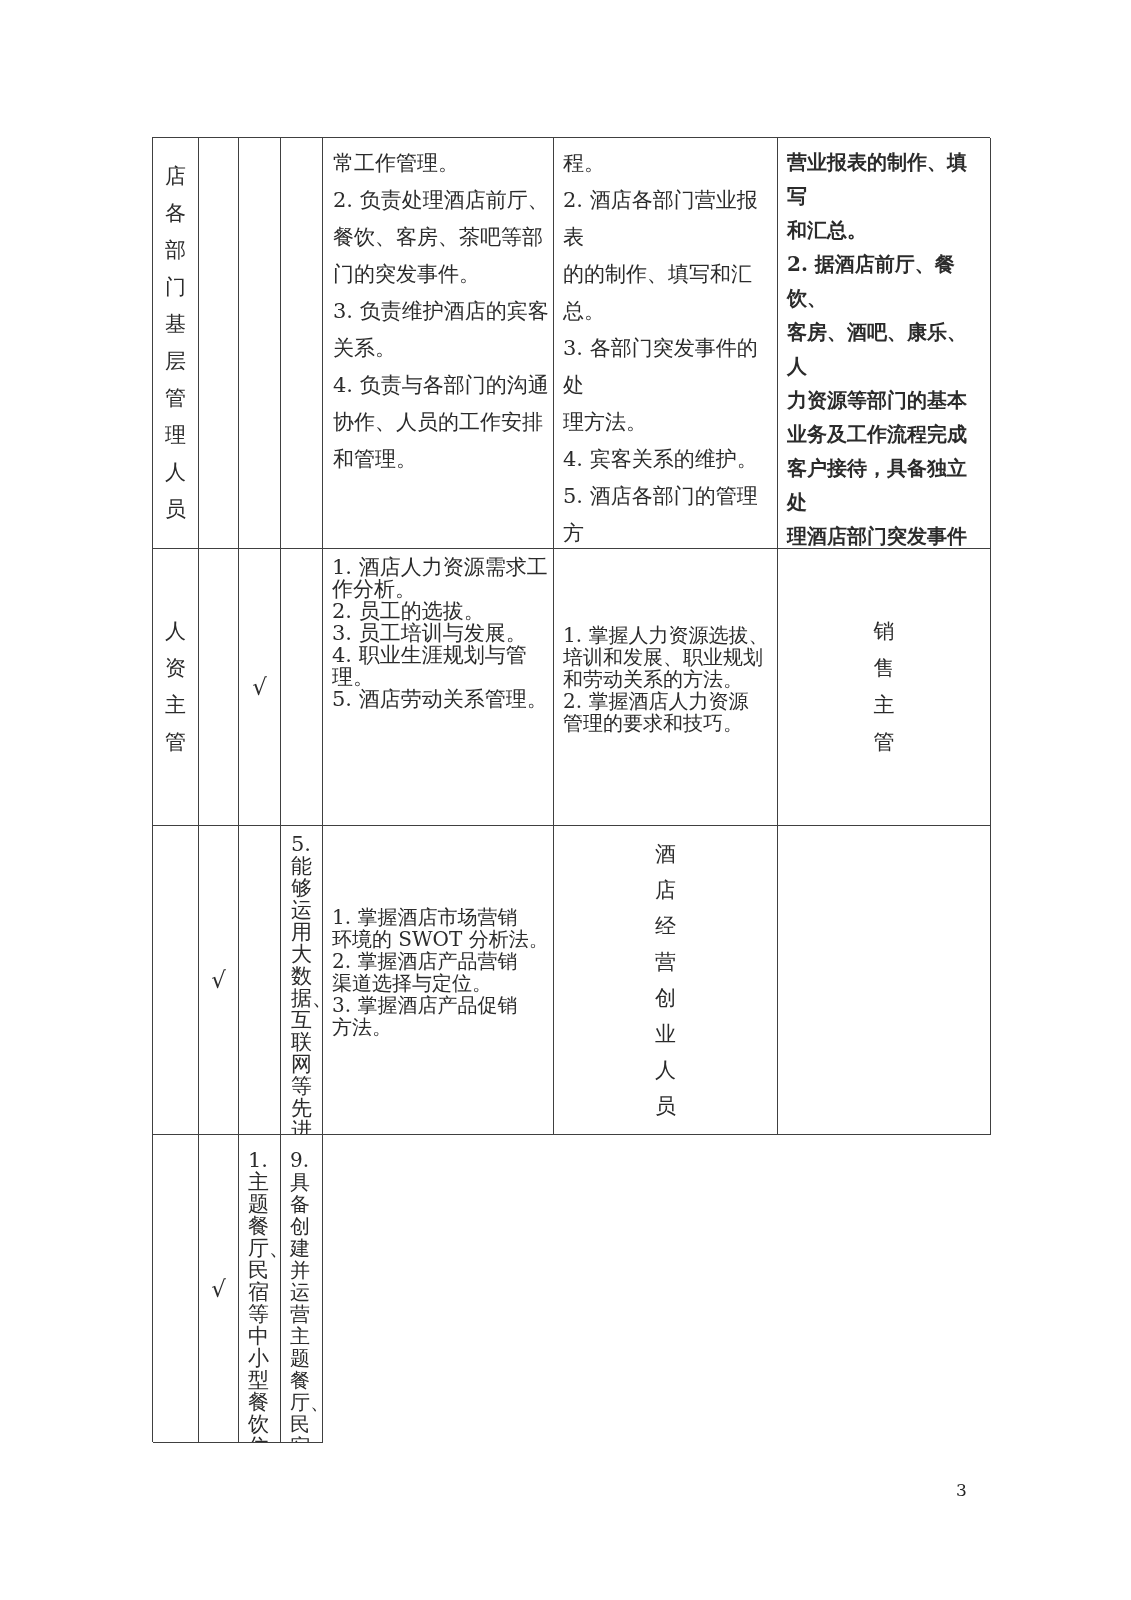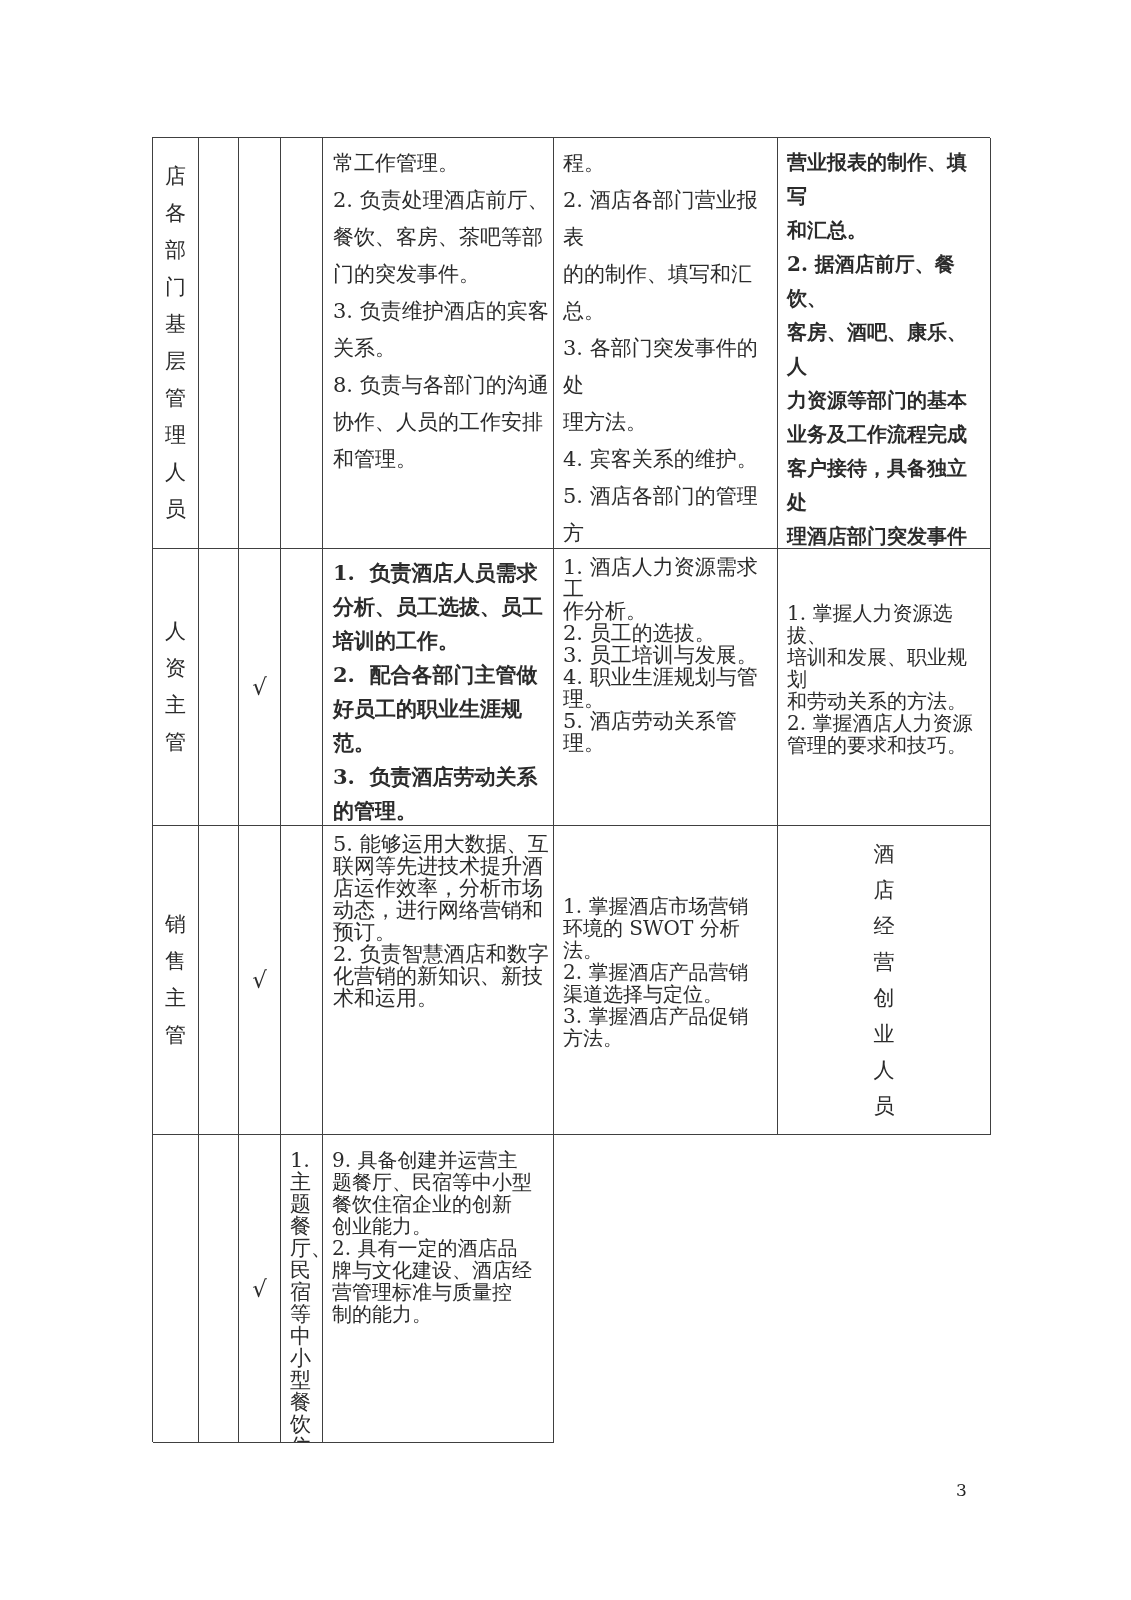--- a/index.html
+++ b/index.html
@@ -84,21 +84,21 @@
 员</div>
     <div class="cell c-check"></div>
     <div class="cell c-check"></div>
     <div class="cell c-check"></div>
     <div class="cell c-text lh37">常工作管理。
 2. 负责处理酒店前厅、
 餐饮、客房、茶吧等部
 门的突发事件。
 3. 负责维护酒店的宾客
 关系。
-8. 负责与各部门的沟通
+4. 负责与各部门的沟通
 协作、人员的工作安排
 和管理。</div>
     <div class="cell c-text col6 lh37">程。
 2. 酒店各部门营业报表
 的的制作、填写和汇总。
 3. 各部门突发事件的处
 理方法。
 4. 宾客关系的维护。
 5. 酒店各部门的管理方
 法和技巧。</div>
@@ -115,28 +115,20 @@
 中问题的搜集、分析，
 提出简单的整改措施。</div>
 
     <div class="cell c-title">人
 资
 主
 管</div>
     <div class="cell c-check"></div>
     <div class="cell c-check">√</div>
     <div class="cell c-check"></div>
-    <div class="cell c-text lh34">1.  负责酒店人员需求
-分析、员工选拔、员工
-培训的工作。
-2.  配合各部门主管做
-好员工的职业生涯规
-范。
-3.  负责酒店劳动关系
-的管理。</div>
     <div class="cell c-text col6">1. 酒店人力资源需求工
 作分析。
 2. 员工的选拔。
 3. 员工培训与发展。
 4. 职业生涯规划与管
 理。
 5. 酒店劳动关系管理。</div>
     <div class="cell c-text col7 vcenter">1. 掌握人力资源选拔、
 培训和发展、职业规划
 和劳动关系的方法。

